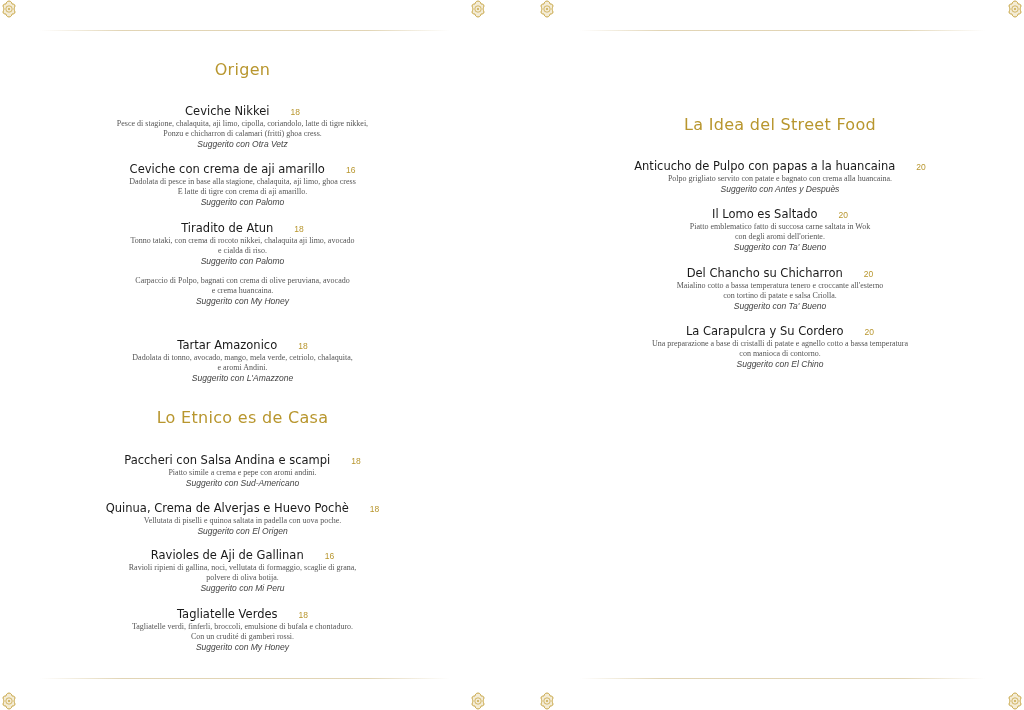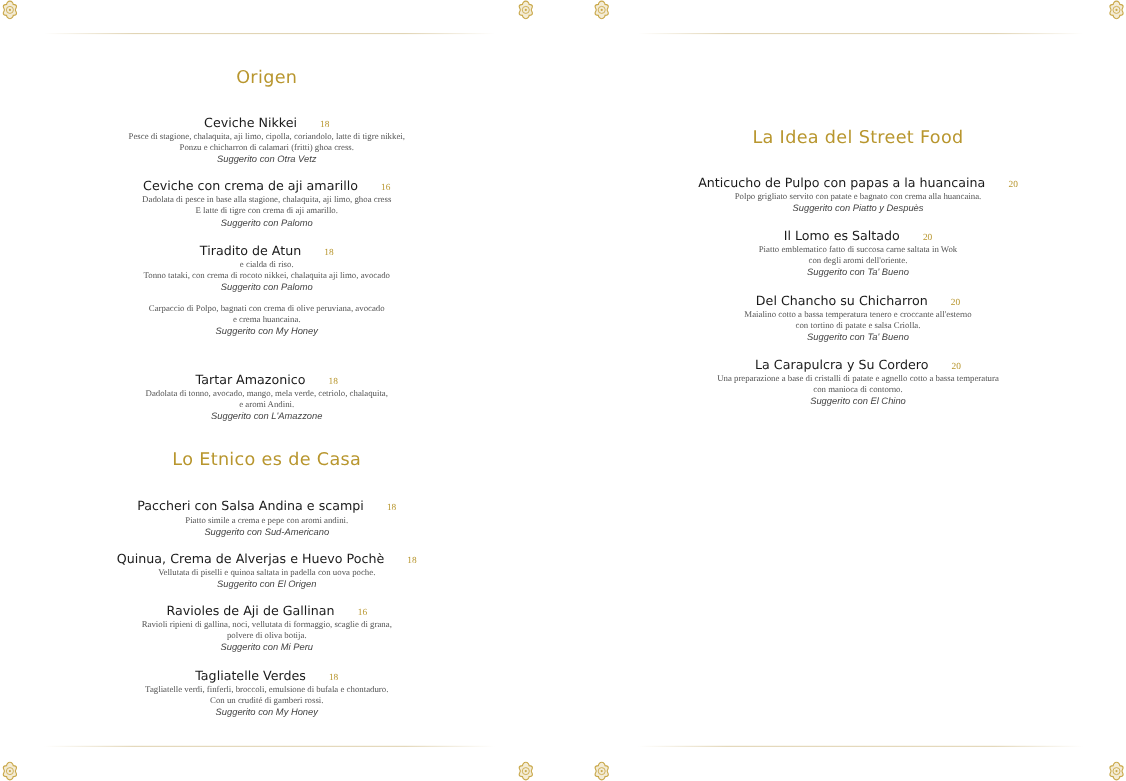--- a/index.html
+++ b/index.html
@@ -33,21 +33,21 @@
       font-size: 16px; letter-spacing: 0.3px;
     }
     .item {
       position: absolute; left: 0; right: 0; text-align: center;
     }
     .item-name {
       font-family: "DejaVu Sans", sans-serif; font-size: 11.5px;
       color: #1a1a1a; line-height: 14px;
     }
     .item-price {
-      font-family: Liberation Serif, serif; font-size: 8.5px; color: #b8962e;
+      font-family: Liberation Sans, sans-serif; font-size: 8.5px; color: #b8962e;
       margin-left: 21px;
     }
     .item-desc {
       font-family: "Liberation Serif", serif; font-size: 8px; color: #555;
       line-height: 10px; margin: 0 auto;
     }
     .item-sugg {
       font-family: Liberation Sans, sans-serif; font-style: italic;
       font-size: 8.5px; color: #444; line-height: 11px;
     }
@@ -123,22 +123,22 @@
 
   <div class="item" style="top:158px;width:405px">
     <div><span class="item-name">Ceviche con crema de aji amarillo</span><span class="item-price">16</span></div>
     <div class="item-desc">Dadolata di pesce in base alla stagione, chalaquita, aji limo, ghoa cress</div>
     <div class="item-desc">E latte di tigre con crema di aji amarillo.</div>
     <div class="item-sugg">Suggerito con Palomo</div>
   </div>
 
   <div class="item" style="top:217px;width:405px">
     <div><span class="item-name">Tiradito de Atun</span><span class="item-price">18</span></div>
+    <div class="item-desc">Tonno tataki, con crema di rocoto nikkei, chalaquita aji limo, avocado</div>
     <div class="item-desc">e cialda di riso.</div>
-    <div class="item-desc">Tonno tataki, con crema di rocoto nikkei, chalaquita aji limo, avocado</div>
     <div class="item-sugg">Suggerito con Palomo</div>
   </div>
 
   <div class="item" style="top:276px;width:405px">
     <div class="item-desc">Carpaccio di Polpo, bagnati con crema di olive peruviana, avocado</div>
     <div class="item-desc">e crema huancaina.</div>
     <div class="item-sugg">Suggerito con My Honey</div>
   </div>
 
   <div class="item" style="top:334px;width:405px">
@@ -176,21 +176,21 @@
     <div class="item-sugg">Suggerito con My Honey</div>
   </div>
 </div>
 
 <div class="page right">
   <div class="section-title" style="top:115px;left:0;width:400px">La Idea del Street Food</div>
 
   <div class="item" style="top:155px;width:400px">
     <div><span class="item-name">Anticucho de Pulpo con papas a la huancaina</span><span class="item-price">20</span></div>
     <div class="item-desc">Polpo grigliato servito con patate e bagnato con crema alla huancaina.</div>
-    <div class="item-sugg">Suggerito con Piatto y Despuès</div>
+    <div class="item-sugg">Suggerito con Antes y Despuès</div>
   </div>
 
   <div class="item" style="top:203px;width:400px">
     <div><span class="item-name">Il Lomo es Saltado</span><span class="item-price">20</span></div>
     <div class="item-desc">Piatto emblematico fatto di succosa carne saltata in Wok</div>
     <div class="item-desc">con degli aromi dell'oriente.</div>
     <div class="item-sugg">Suggerito con Ta' Bueno</div>
   </div>
 
   <div class="item" style="top:262px;width:400px">

